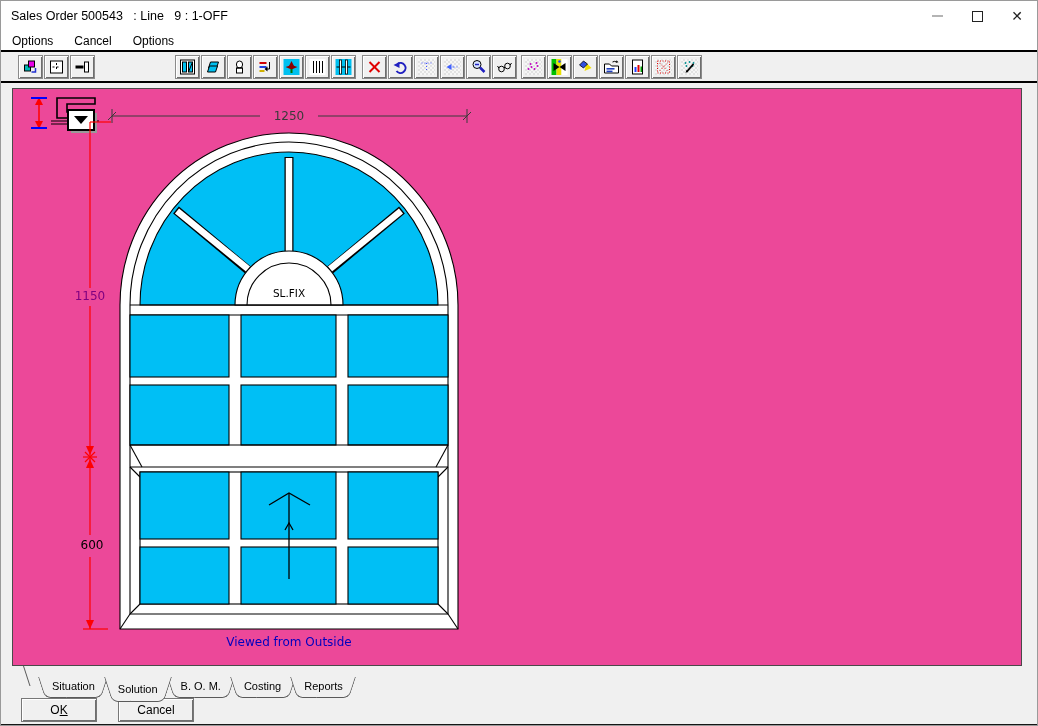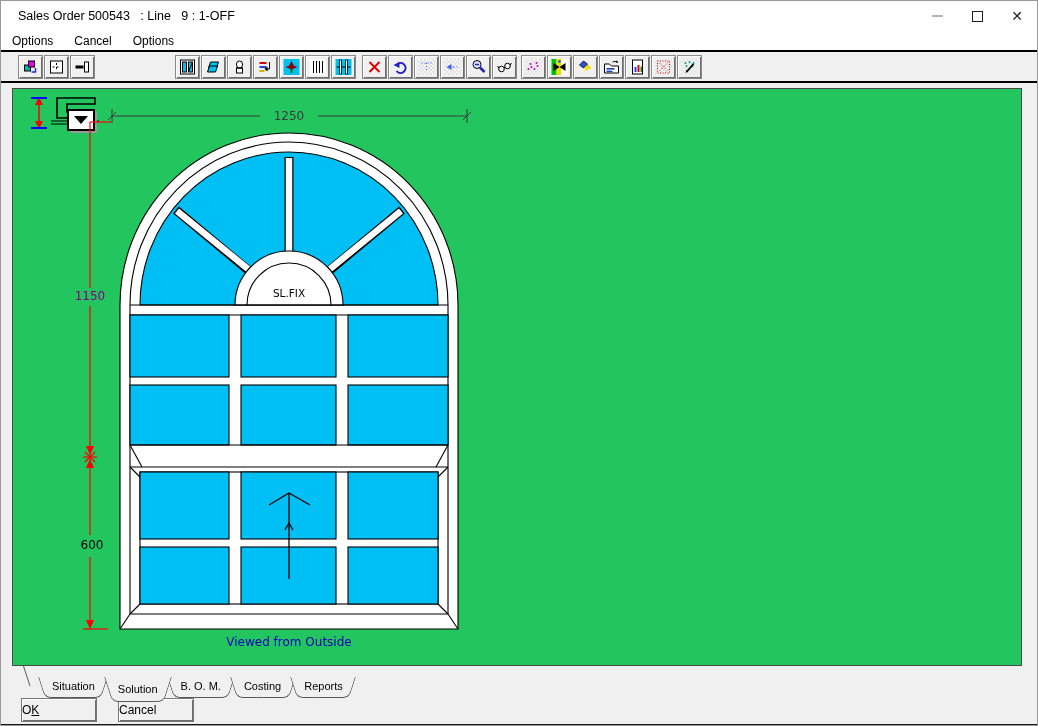--- a/index.html
+++ b/index.html
@@ -4,21 +4,21 @@
 <style>
   * { box-sizing: border-box; margin: 0; padding: 0; }
   html,body { width: 1038px; height: 726px; }
   body {
     font-family: "Liberation Sans", sans-serif;
     background: #f0f0f0;
     border: 1px solid #9a9a9a;
     overflow: hidden;
   }
   
-  .titlebar { height: 30px; background: #fff; display: flex; align-items: center; padding-left: 17px; }
+  .titlebar { height: 30px; background: #fff; display: flex; align-items: center; padding-left: 10px; }
   .title-text { font-size: 12.5px; color: #000; white-space: pre; }
   .win-controls { margin-left: auto; display: flex; height: 100%; }
   .wbtn { width: 40px; height: 100%; display: flex; align-items: center; justify-content: center; cursor: default; }
   .min-glyph { width: 11px; height: 2px; background: #b4b4b4; }
   .max-glyph { width: 11px; height: 11px; border: 1.5px solid #222; }
   .close-glyph { font-size: 14px; color: #222; line-height: 1; }
   
   .menubar { height: 19px; background: #fff; display: flex; align-items: center; padding-left: 2px; }
   .menu-item { font-size: 12px; padding: 1px 9px; margin-right: 3px; color: #000; }
   .sepline { height: 2px; background: #000; }
@@ -28,42 +28,42 @@
   .tg2 { margin-left: 79px; } .tg3 { margin-left: 5px; } .tg4 { margin-left: 3px; }
   .tbtn {
     width: 25px; height: 24px; margin-right: 1px; background: #f0f0f0;
     border: 1px solid #8a8a8a;
     box-shadow: inset 1px 1px 0 #ffffff, inset -1px -1px 0 #6e6e6e;
     display: flex; align-items: center; justify-content: center; padding: 0;
   }
   .tbtn svg { width: 17px; height: 16px; display: block; }
   .tbtn.dis svg { background: repeating-conic-gradient(#e2e2e2 0% 25%, #f6f6f6 0% 50%) 0 0 / 4px 4px; }
   
-  .canvas { margin: 5px 0 0 11px; width: 1010px; height: 578px; background: #22c55e;
+  .canvas { margin: 5px 0 0 11px; width: 1010px; height: 578px; background: #ec4899;
             border: 1px solid #4a4a4a; position: relative; }
   .canvas svg { display: block; }
   .canvas text { font-family: "DejaVu Sans", sans-serif; }
   
   .tabstrip { height: 26px; display: flex; align-items: flex-start; padding-left: 22px; }
   .tab-lead { width: 1px; height: 20px; background: #5a5a5a; transform: skewX(18deg); transform-origin: top left; margin-right: 14px; }
   .tab { position: relative; height: 21px; padding: 0 14px; font-size: 11px; line-height: 19px; margin-right: -5px; color:#000;margin-top:11px; }
   .tab::before { content:""; position: absolute; top: 0; bottom: 0; left: 0; right: 50%;
     background: #f0f0f0; border-left: 1px solid #5a5a5a; border-bottom: 1px solid #5a5a5a;
     border-radius: 0 0 0 6px; transform: skewX(18deg); transform-origin: top left; }
   .tab::after { content:""; position: absolute; top: 0; bottom: 0; left: 50%; right: 0;
     background: #f0f0f0; border-right: 1px solid #5a5a5a; border-bottom: 1px solid #5a5a5a;
     border-radius: 0 0 6px 0; transform: skewX(-18deg); transform-origin: top right; }
   .tab span { position: relative; z-index: 1; }
   .tab.active { height: 25px; line-height: 25px; z-index: 2; }
   
   .bottombar { height: 32px; padding: 6px 0 0 20px; display: flex; gap: 21px; align-items: flex-start; }
   .pbtn { width: 76px; height: 24px; background: #f0f0f0; border: 1px solid #777;
     box-shadow: inset 1px 1px 0 #fff, inset -1px -1px 0 #6e6e6e;
     font-family: "Liberation Sans", sans-serif; font-size: 12px; color: #000;
-    display: flex; align-items: center; justify-content: flex-start; }
+    display: flex; align-items: center; justify-content: center; }
   .ul { text-decoration: underline; }
   .bottomline { height: 2px; background: #151515; }
 </style>
 </head>
 <body>
 
 <div class="titlebar">
   <span class="title-text">Sales Order 500543   : Line   9 : 1-OFF</span>
   <div class="win-controls">
     <div class="wbtn">

